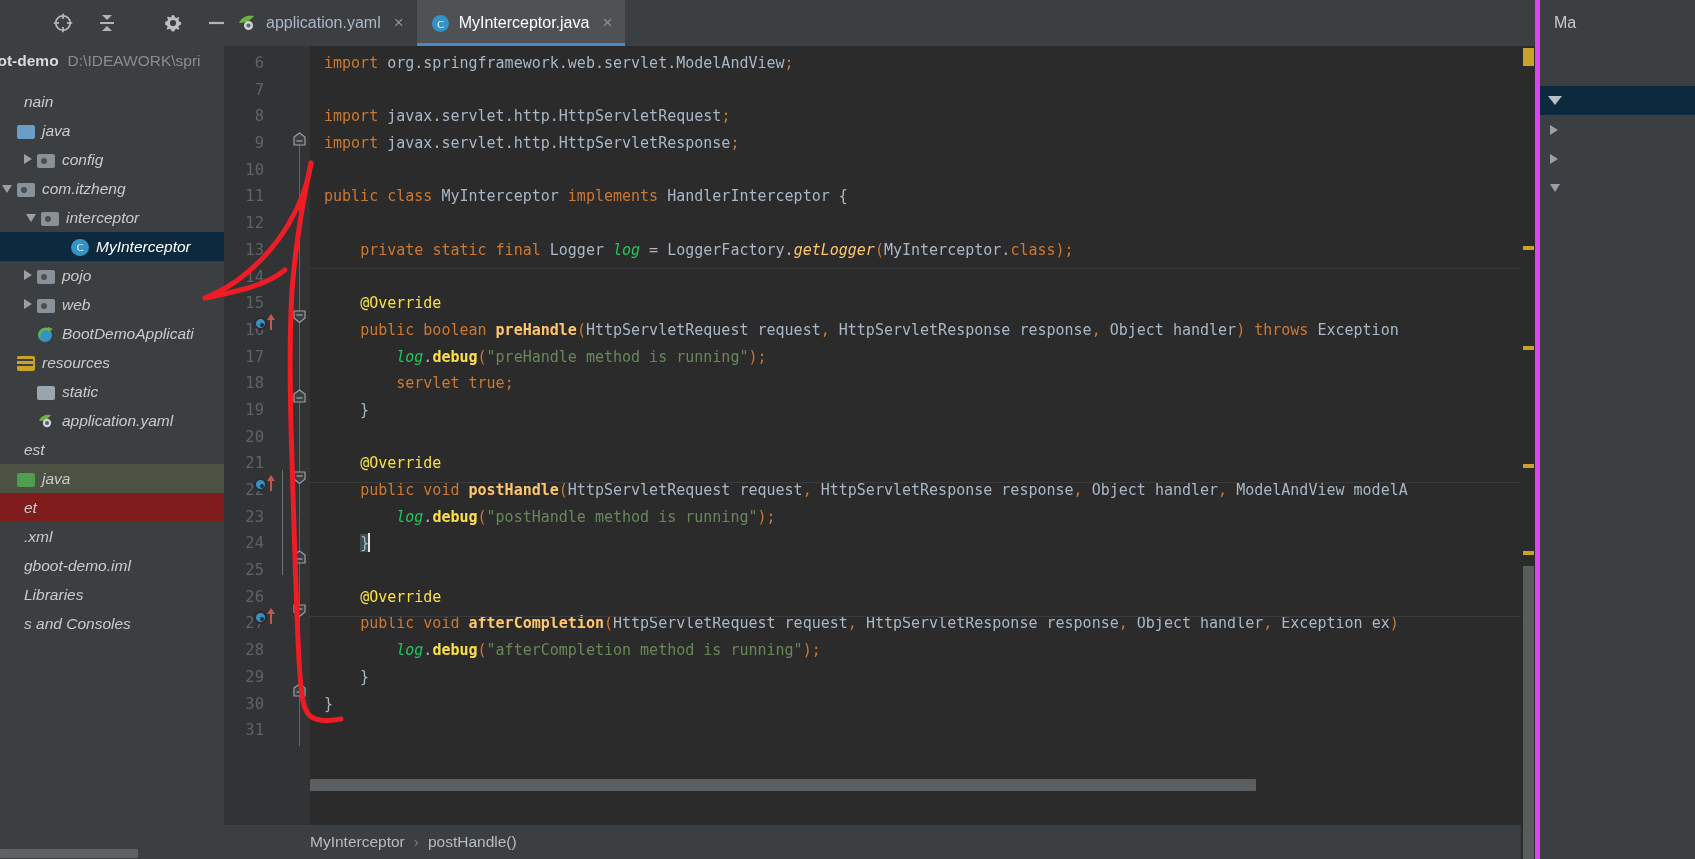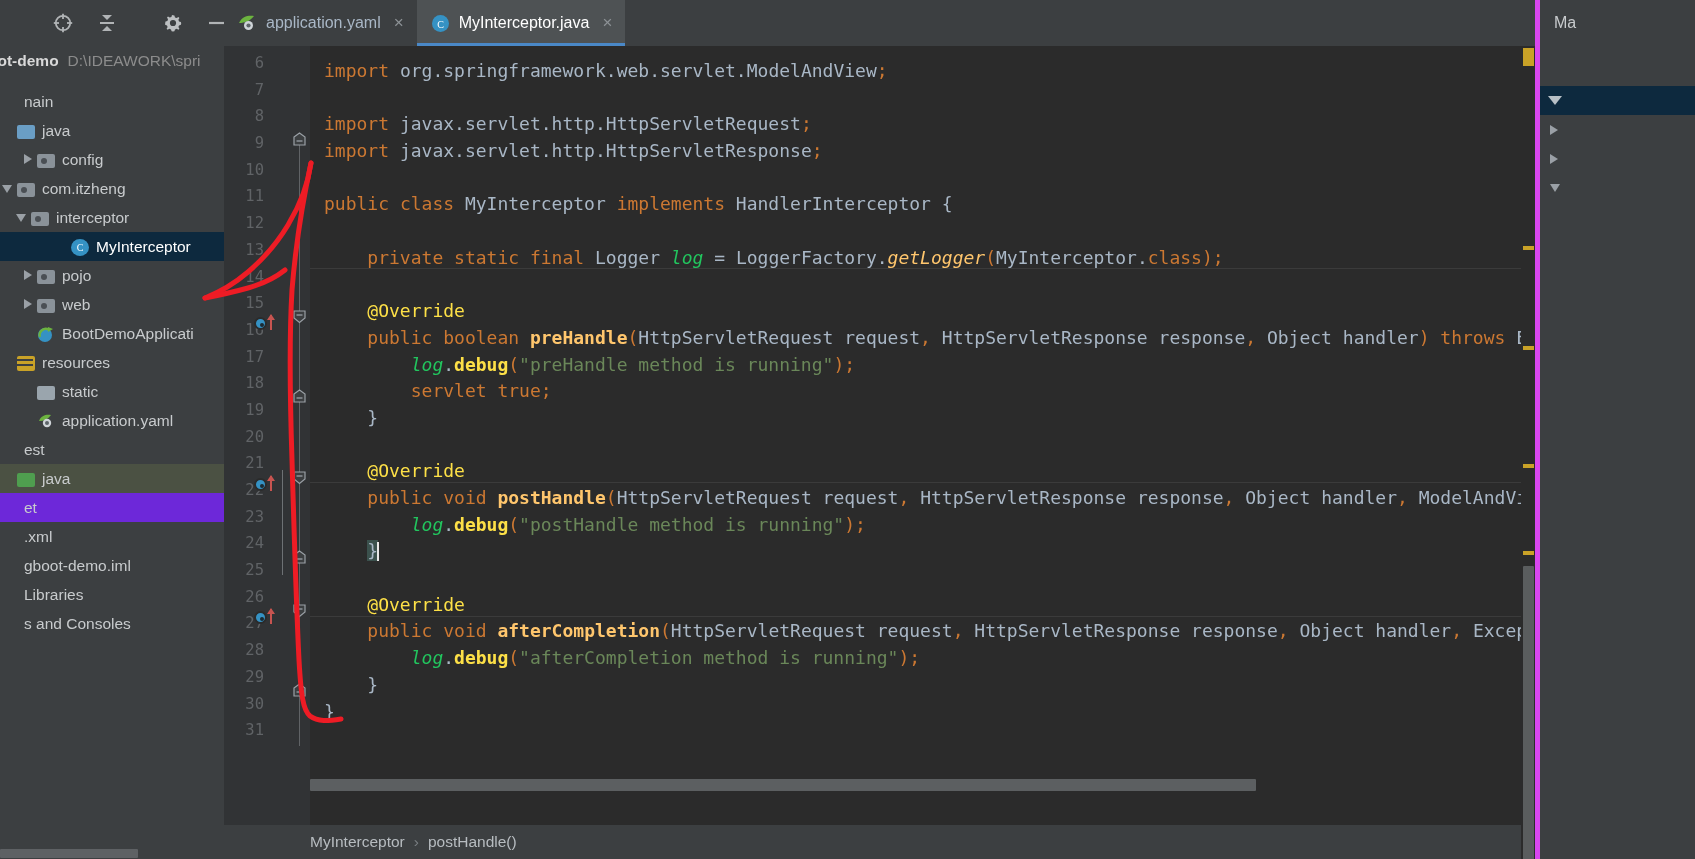--- a/index.html
+++ b/index.html
@@ -37,33 +37,33 @@
   .proj-name { color: #d9d9d9; font-weight: bold; margin-left: -12px;}
   .proj-path { color: #8c8c8c; margin-left: 9px; font-weight: normal; }
 
   .tree { margin-top: 11px; font-size: 15.5px; color: #c8cbcd; }
   .trow {
     height: 29px; display: flex; align-items: center;
     white-space: nowrap; position: relative; cursor: pointer;
   }
   .trow.sel { background: #0d293e; }
   .trow.green { background: #4b5143; }
-  .trow.brown { background: #6d28d9; }
+  .trow.brown { background: #7f1d1d; }
   .arrow { width: 17px; height: 17px; flex: 0 0 17px; position: relative; }
   .arrow.right::before {
     content: ""; position: absolute; left: 4px; top: 3px;
     border-left: 8px solid #9aa0a6;
     border-top: 5.5px solid transparent; border-bottom: 5.5px solid transparent;
   }
   .arrow.down::before {
     content: ""; position: absolute; left: 2px; top: 5px;
     border-top: 8px solid #9aa0a6;
     border-left: 5.5px solid transparent; border-right: 5.5px solid transparent;
   }
-  .tlabel { margin-left: 7px; color: #c8cbcd; }
+  .tlabel { margin-left: 7px; color: #c8cbcd; font-style: italic; }
   .trow.sel .tlabel { color: #ffffff; }
 
   
   .ico { width: 18px; height: 18px; flex: 0 0 18px; position: relative; }
   .ico-mod { background: #6a9ec5; border-radius: 2px; width: 17px; height: 14px; margin-top: 2px;}
   .ico-pkg { width: 17px; height: 14px; margin-top:2px; background: #8a9299; border-radius: 2px 2px 2px 2px; position: relative;}
   .ico-pkg::after { content:""; position:absolute; left:4px; top:4px; width:6px;height:6px;border-radius:50%; background:#4a4f54;}
   .ico-folder { width: 17px; height: 14px; margin-top:2px; background: #9aa5ad; border-radius: 2px;}
   .ico-class {
     width: 17px; height: 17px; border-radius: 50%;
@@ -140,23 +140,23 @@
     border-left: 4px solid transparent; border-right: 4px solid transparent;
   }
 
   .foldcol { position: absolute; right: 0; top: 4px; width: 20px; height: 100%; }
   .foldline { position: absolute; left: 9px; width: 1px; background: #606366; }
   .foldmark { position: absolute; left: 2px; width: 15px; height: 15px; }
   .foldmark svg { display: block; }
 
   .code {
     flex: 1 1 auto; position: relative;
-    background: #2b2b2b; padding-top: 12px;
+    background: #2b2b2b; padding-top: 4px;
     font-family: "DejaVu Sans Mono", monospace;
-    font-size: 18px; overflow: hidden;
+    font-size: 15px; overflow: hidden;
   }
   .cline {
     height: 26.7px; line-height: 26.7px;
     white-space: pre; padding-left: 14px; color: #a9b7c6;
   }
   .sep-line { position: absolute; left: 0; right: 0; height: 1px; background: #3b3b3b; }
 
   .k  { color: #cc7832; }
   .typ{ color: #a9b7c6; }
   .mth{ color: #ffc66d; font-weight: bold; }
@@ -290,21 +290,21 @@
         <div class="trow" style="padding-left: 20px;">
           <span class="arrow right"></span>
           <span class="ico ico-pkg"></span>
           <span class="tlabel">config</span>
         </div>
         <div class="trow">
           <span class="arrow down"></span>
           <span class="ico ico-pkg"></span>
           <span class="tlabel">com.itzheng</span>
         </div>
-        <div class="trow" style="padding-left: 4px; margin-left: 10px;">
+        <div class="trow" style="padding-left: 24px;">
           <span class="arrow down"></span>
           <span class="ico ico-pkg"></span>
           <span class="tlabel">interceptor</span>
         </div>
         <div class="trow sel" style="padding-left: 54px;">
           <span class="arrow"></span>
           <span class="ico ico-class">C</span>
           <span class="tlabel">MyInterceptor</span>
         </div>
         <div class="trow" style="padding-left: 20px;">

